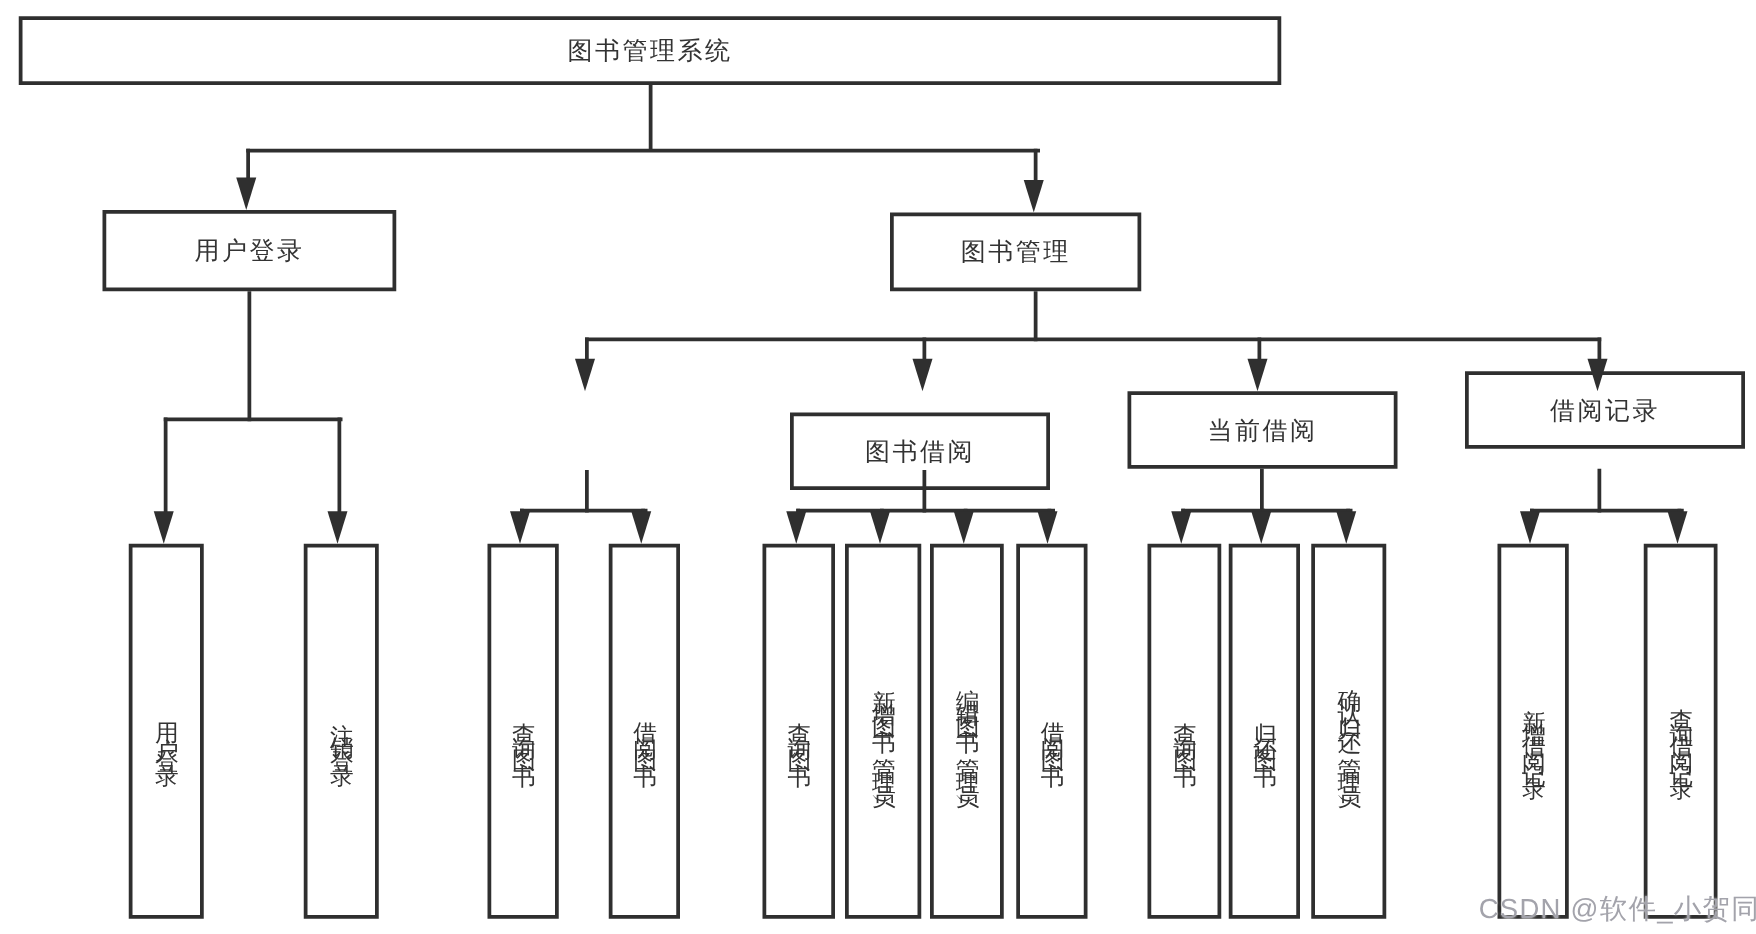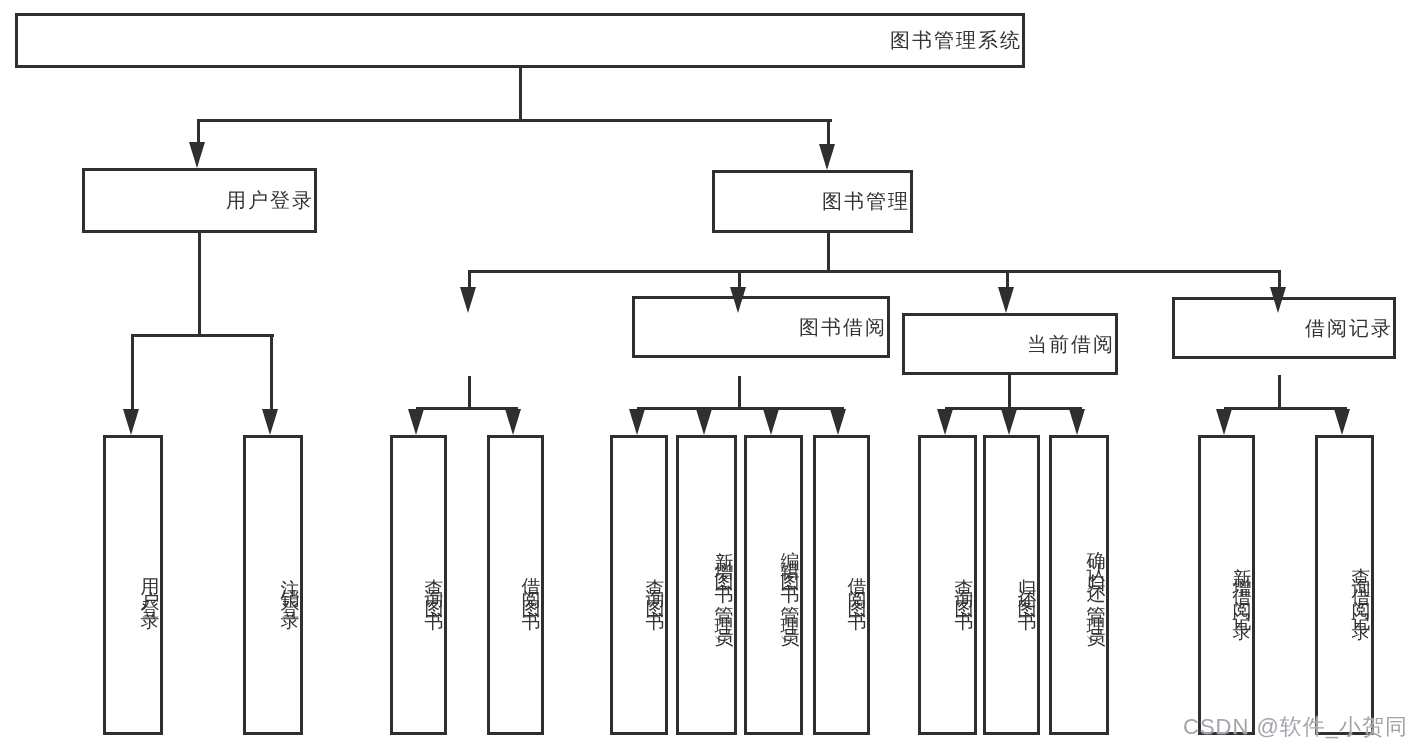--- a/index.html
+++ b/index.html
@@ -2,21 +2,21 @@
 <html><head>
 <meta charset="utf-8">
 <style>
   html,body{margin:0;padding:0;background:#fff;}
   .canvas{
     position:relative;width:1405px;height:747px;background:#fff;overflow:hidden;
     font-family:"Liberation Sans","DejaVu Sans",sans-serif;color:#333;
   }
   .box{
     position:absolute;box-sizing:border-box;border:3px solid #2f2f2f;background:#fff;
-    display:flex;align-items:center;justify-content:flex-end;
+    display:flex;align-items:center;justify-content:center;
   }
   .hlabel{font-size:20px;letter-spacing:2px;white-space:nowrap;}
   .leaf{height:300px;top:435px;}
   .vtext{
     writing-mode:vertical-rl;text-orientation:mixed;
     font-size:19px;line-height:1;letter-spacing:11px;white-space:nowrap;
   }
   .ln{position:absolute;background:#2f2f2f;}
   .ah{
     position:absolute;width:0;height:0;
@@ -39,21 +39,21 @@
 
   <div class="box" style="left:82px;top:168px;width:235px;height:65px">
     <span class="hlabel">用户登录</span>
   </div>
 
   <div class="box" style="left:712px;top:170px;width:201px;height:63px">
     <span class="hlabel">图书管理</span>
   </div>
 
 
-  <div class="box" style="left:632px;top:296px;width:258px;height:62px">
+  <div class="box" style="left:632px;top:330px;width:208px;height:62px">
     <span class="hlabel">图书借阅</span>
   </div>
 
   <div class="box" style="left:902px;top:313px;width:216px;height:62px">
     <span class="hlabel">当前借阅</span>
   </div>
 
   <div class="box" style="left:1172px;top:297px;width:224px;height:62px">
     <span class="hlabel">借阅记录</span>
   </div>

